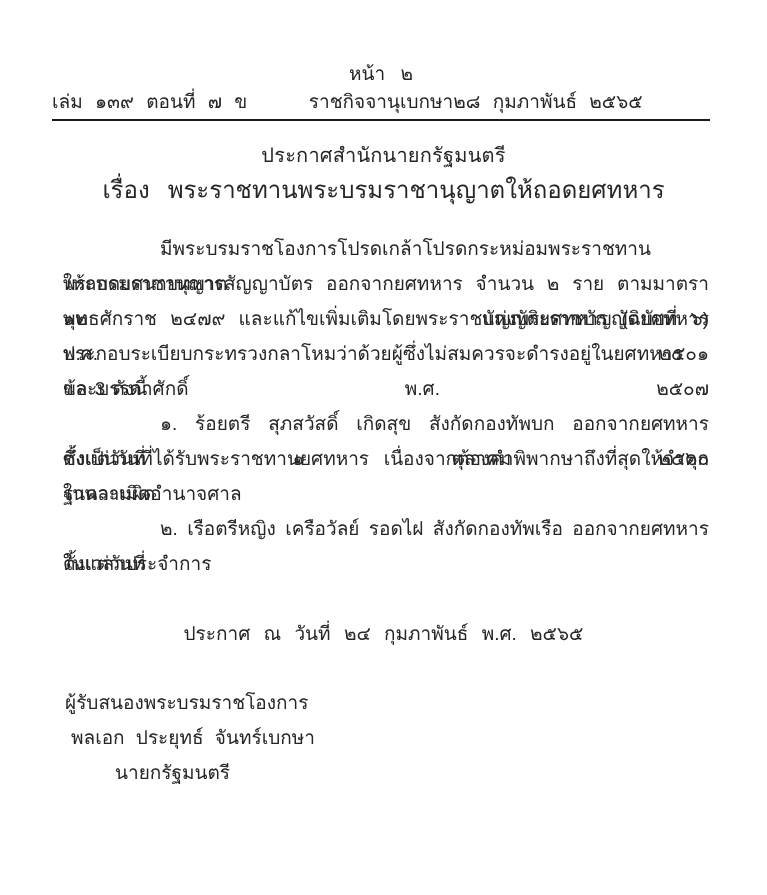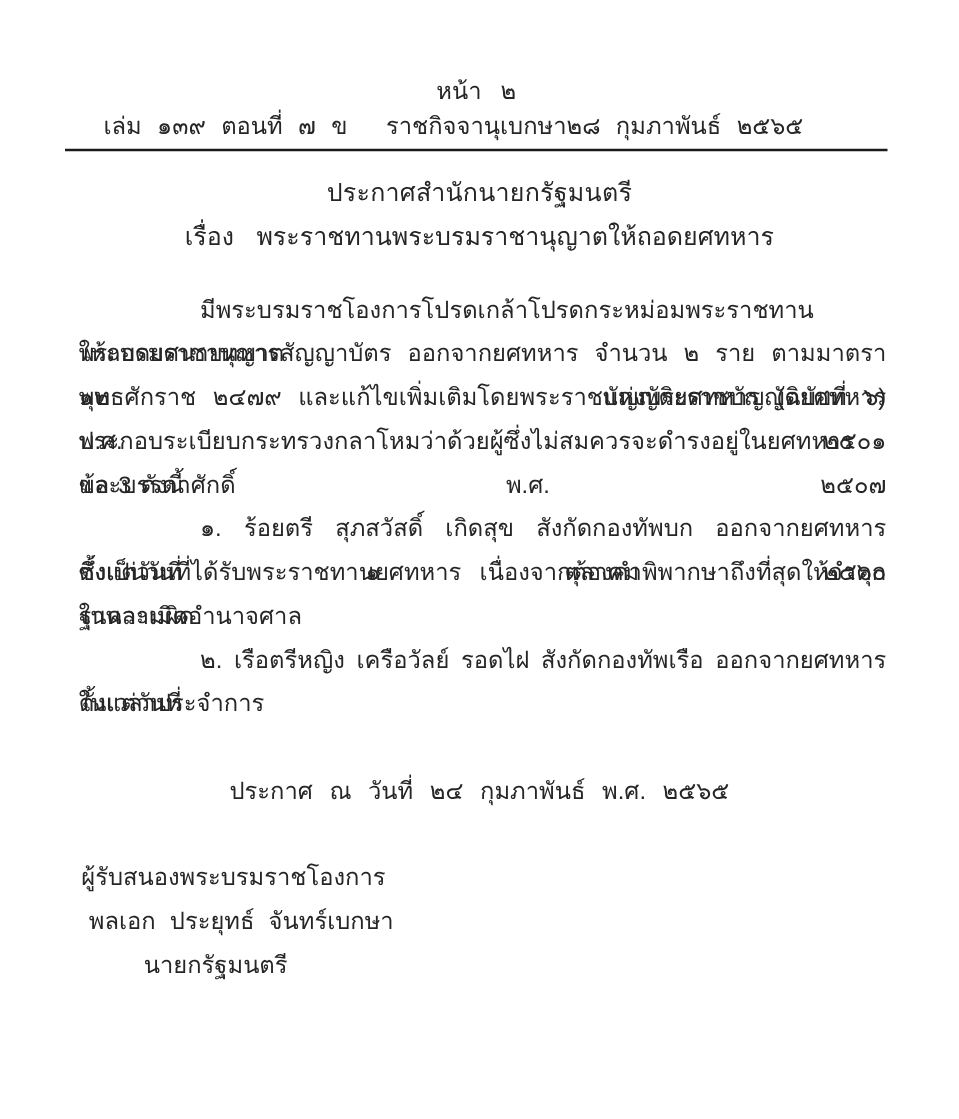--- a/index.html
+++ b/index.html
@@ -27,42 +27,42 @@
     padding-bottom: 5px;
   }
   .gz-header-row {
     display: flex;
     align-items: flex-end;
     justify-content: space-between;
     font-size: 19px;
     line-height: 24px;
     word-spacing: 7px;
   }
-  .gz-left  { flex: 1 1 0; text-align: center;  white-space: nowrap; }
+  .gz-left  { flex: 1 1 0; text-align: left;  white-space: nowrap; }
   .gz-right { flex: 1 1 0; text-align: left; white-space: nowrap; }
   .gz-center {
     flex: 0 0 auto;
     display: flex;
     flex-direction: column;
     align-items: center;
   }
   .gz-page-num { margin-bottom: 4px; word-spacing: 10px; }
   
   .doc-title {
     margin-top: 16px;
     text-align: center;
     font-size: 20px;
     line-height: 36px;
     font-weight: 500;
     letter-spacing: 0.2px;
   }
   .doc-subject {
     margin-top: 3px;
     text-align: center;
-    font-size: 20px;
+    font-size: 24px;
     line-height: 28px;
   }
   .doc-subject .subject-label { margin-right: 18px; }
   
   .doc-body {
     margin-top: 27px;
     margin-left: 63px;
     margin-right: 58px;
     font-size: 19px;
   }

